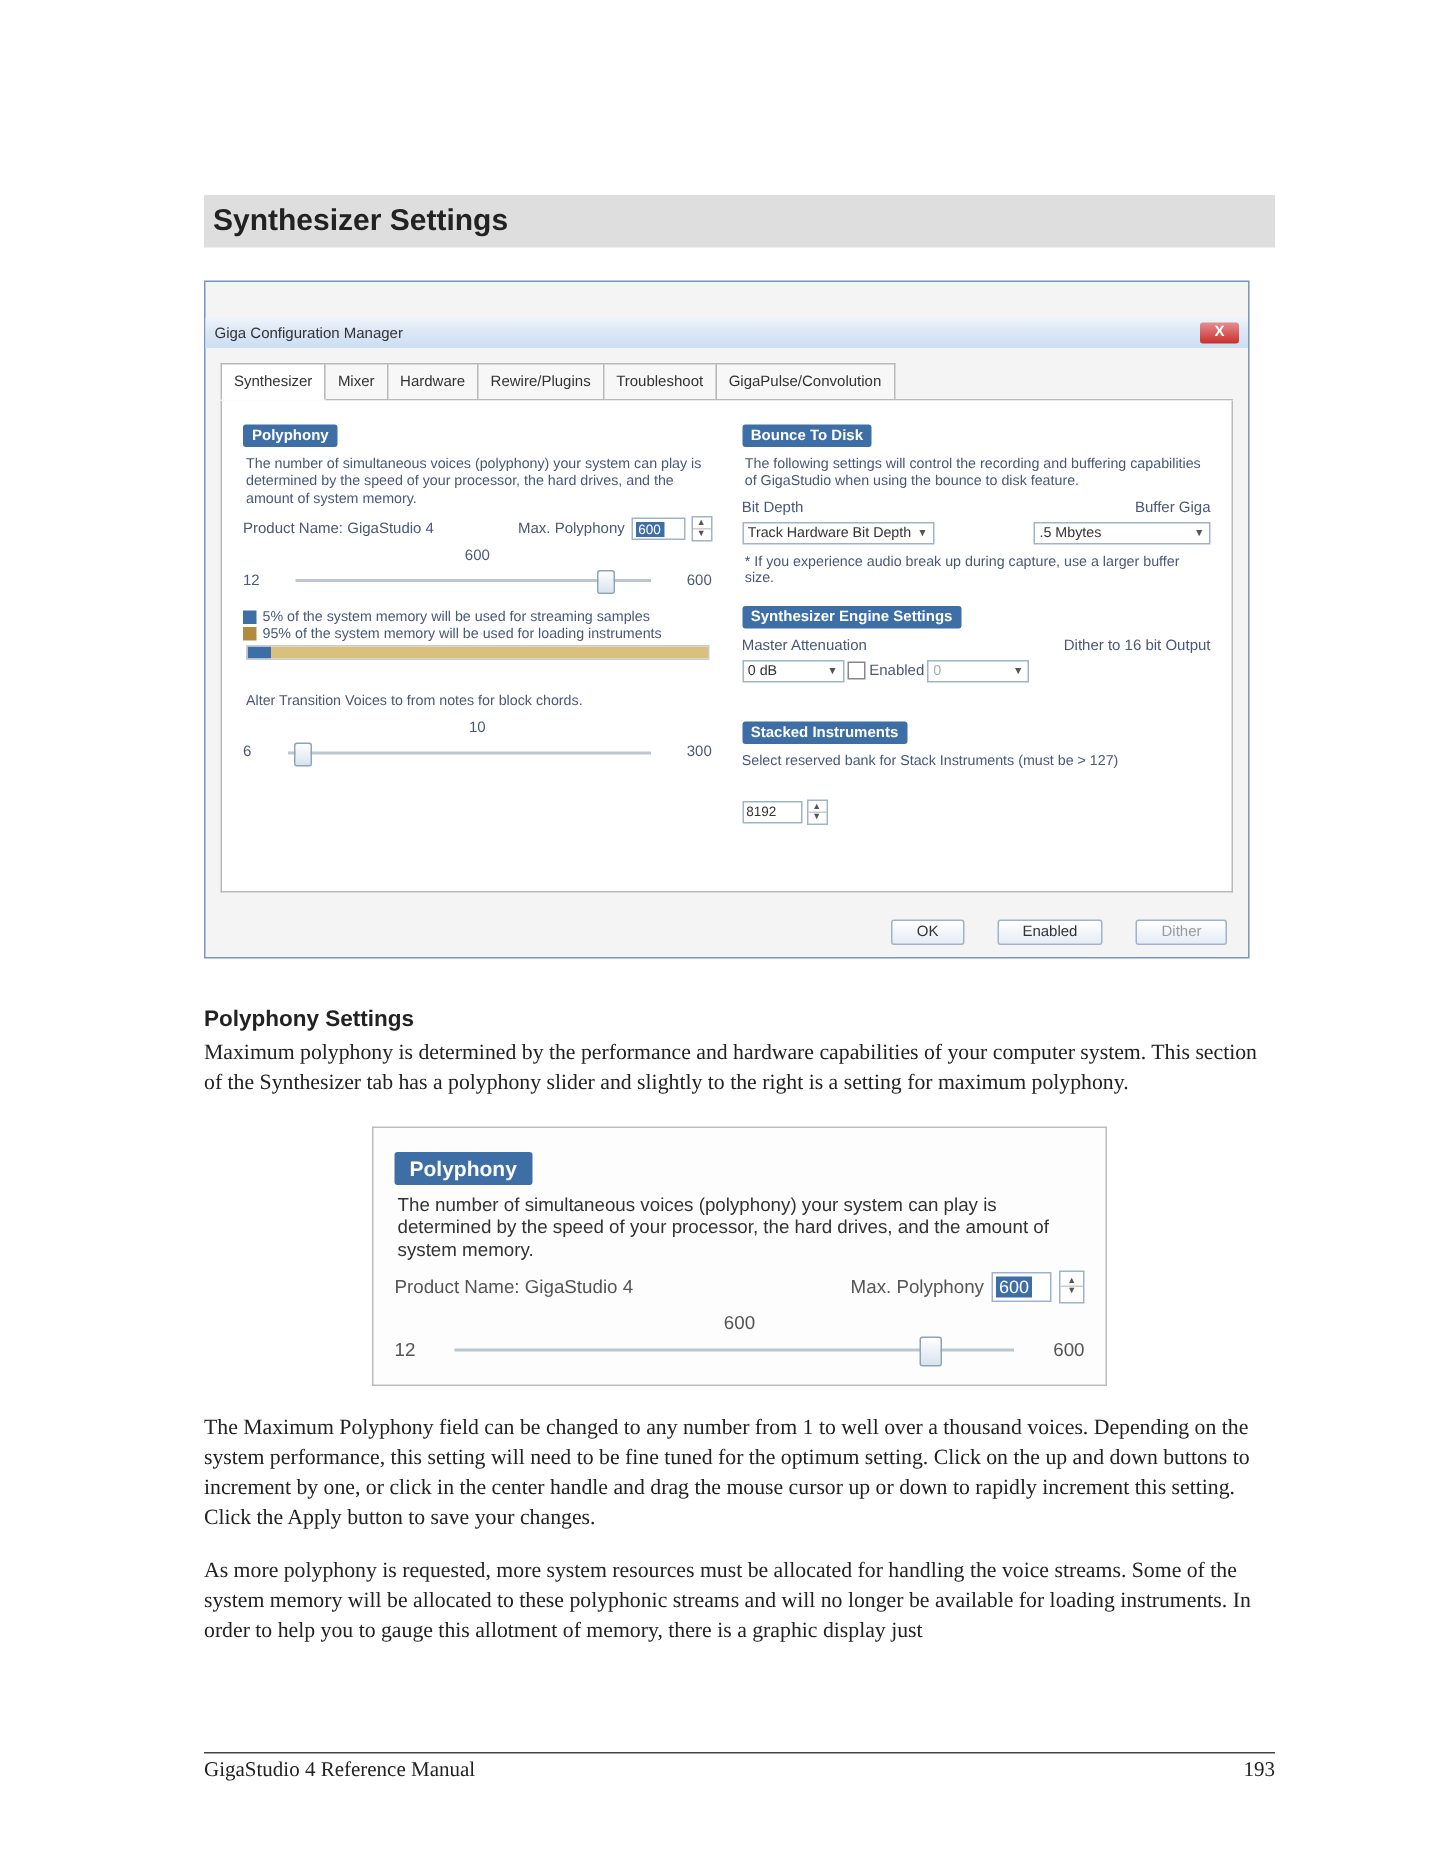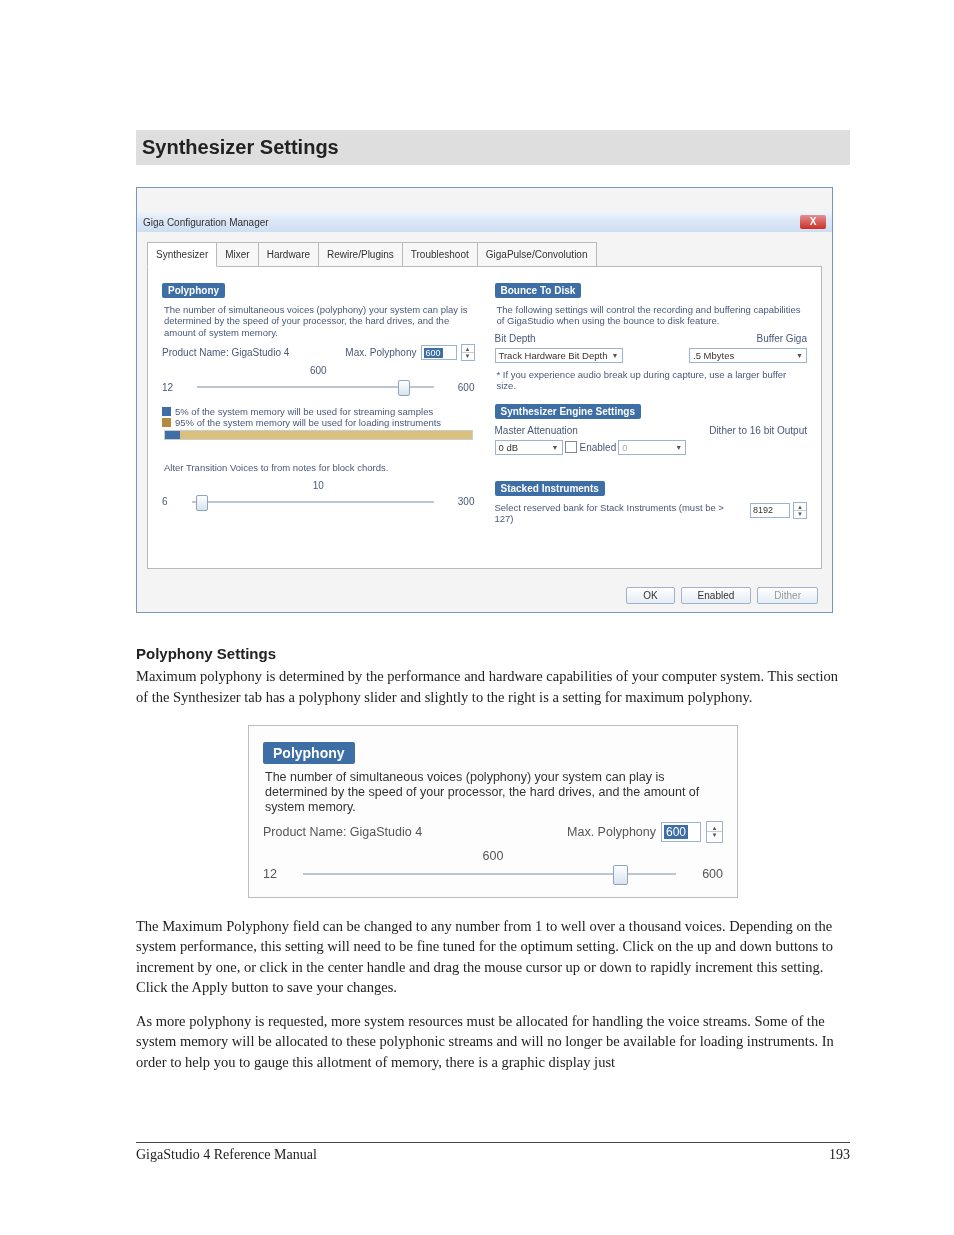--- a/index.html
+++ b/index.html
@@ -164,21 +164,21 @@
     display: flex;
     justify-content: space-between;
     align-items: center;
     width: 120px;
   }
   .dropdown .arr { font-size: 7px; color:#555; }
   .chk { width:10px; height:10px; border:1px solid #888; display:inline-block; background:#fff; }
   .dialog-buttons {
     display: flex;
     justify-content: flex-end;
-    gap: 6px;
+    gap: 22px;
     padding: 8px 14px;
     align-items: flex-end;
   }
   .btn {
     border: 1px solid #9fb4cc;
     background: linear-gradient(to bottom,#fff,#e4ecf5);
     padding: 2px 16px;
     font-size: 10px;
     border-radius: 2px;
   }
@@ -306,21 +306,21 @@
               <span class="chk"></span>
               <span style="color:#495879;">Enabled</span>
             </span>
           <div class="dropdown" style="width:60px;color:#aaa;">
               <span>0</span>
               <span class="arr">▼</span>
             </div>
         </div>
 
         <div class="panel-header" style="margin-top:22px;">Stacked Instruments</div>
-        <div class="row" style="justify-content:space-between;align-items:flex-start;margin-top:6px;">
+        <div class="row" style="justify-content:space-between;align-items:flex-start;margin-top:6px;flex-direction:column;">
           <span class="ptext" style="margin:0;flex:1;">Select reserved bank for Stack Instruments (must be &gt; 127)</span>
           <span style="display:flex;align-items:center;gap:3px;">
             <span class="spinner" style="width:34px;color:#333;">
                 <span>8192</span>
               </span>
             <span class="spinbtn">
                 <div>▲</div>
                 <div>▼</div>
               </span>
           </span>

